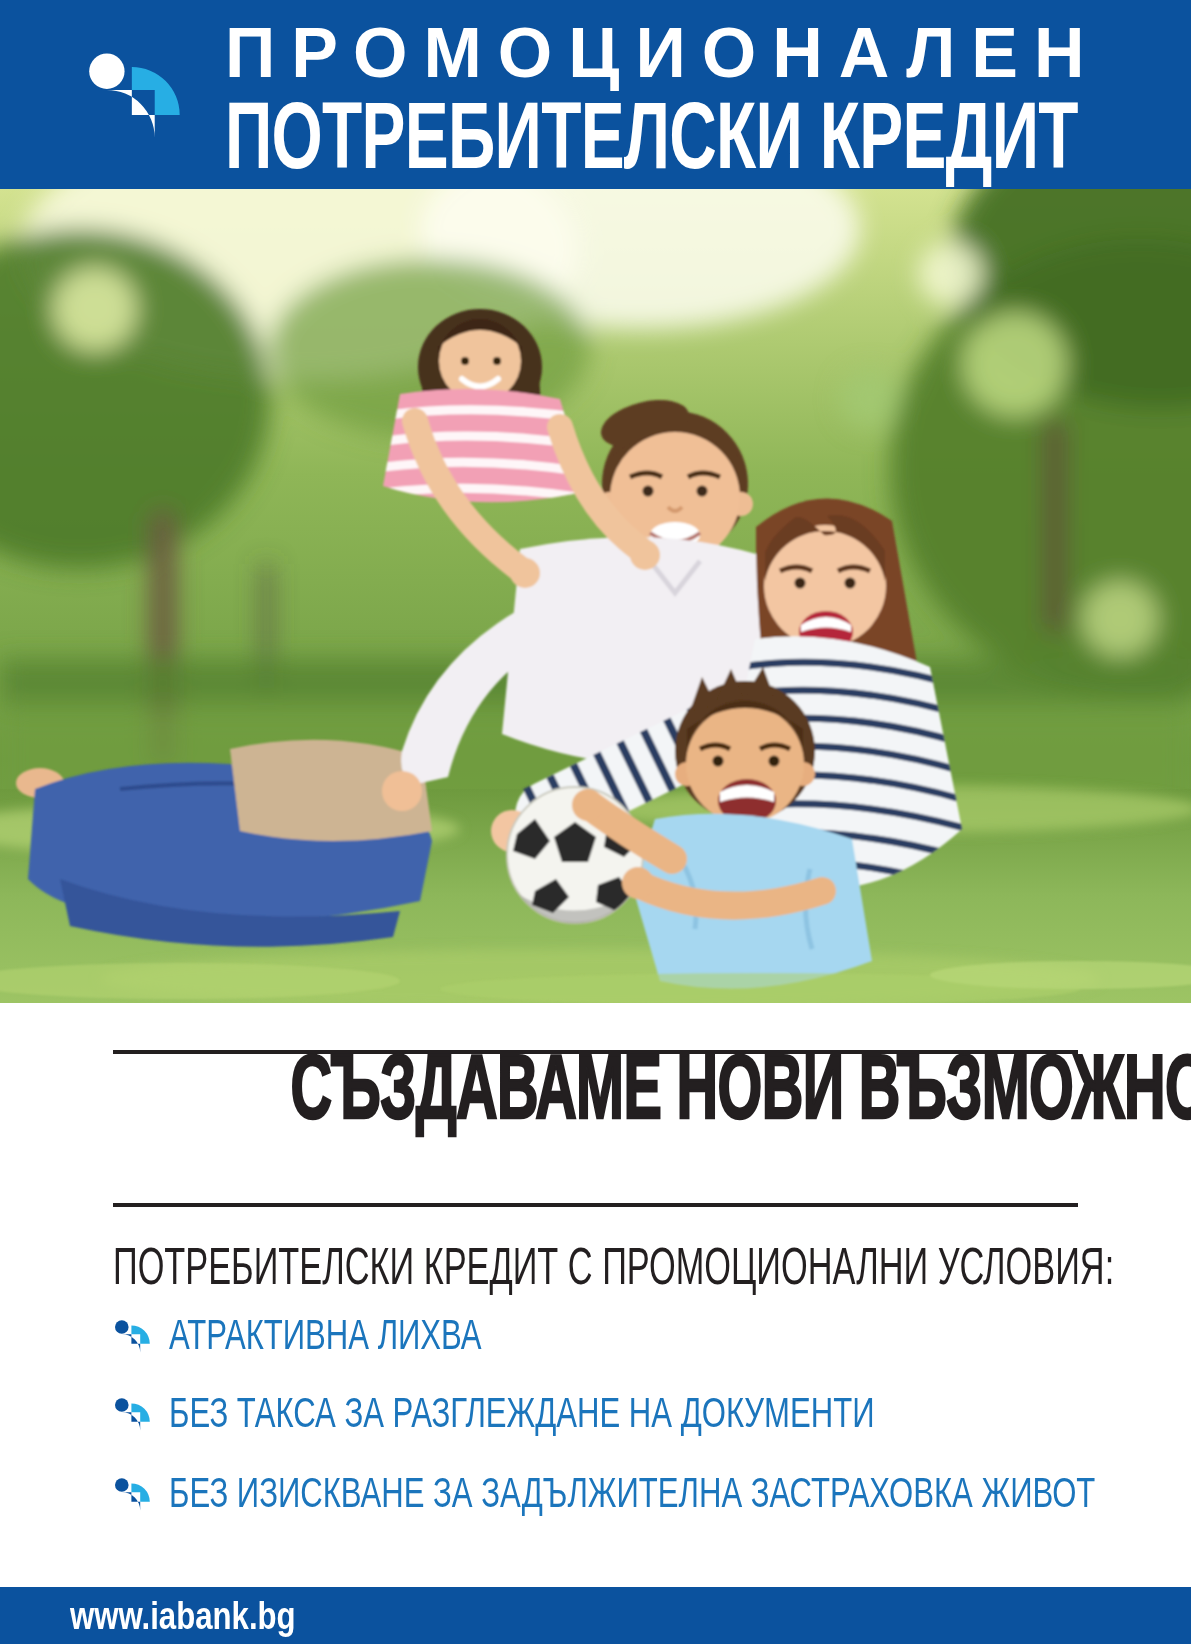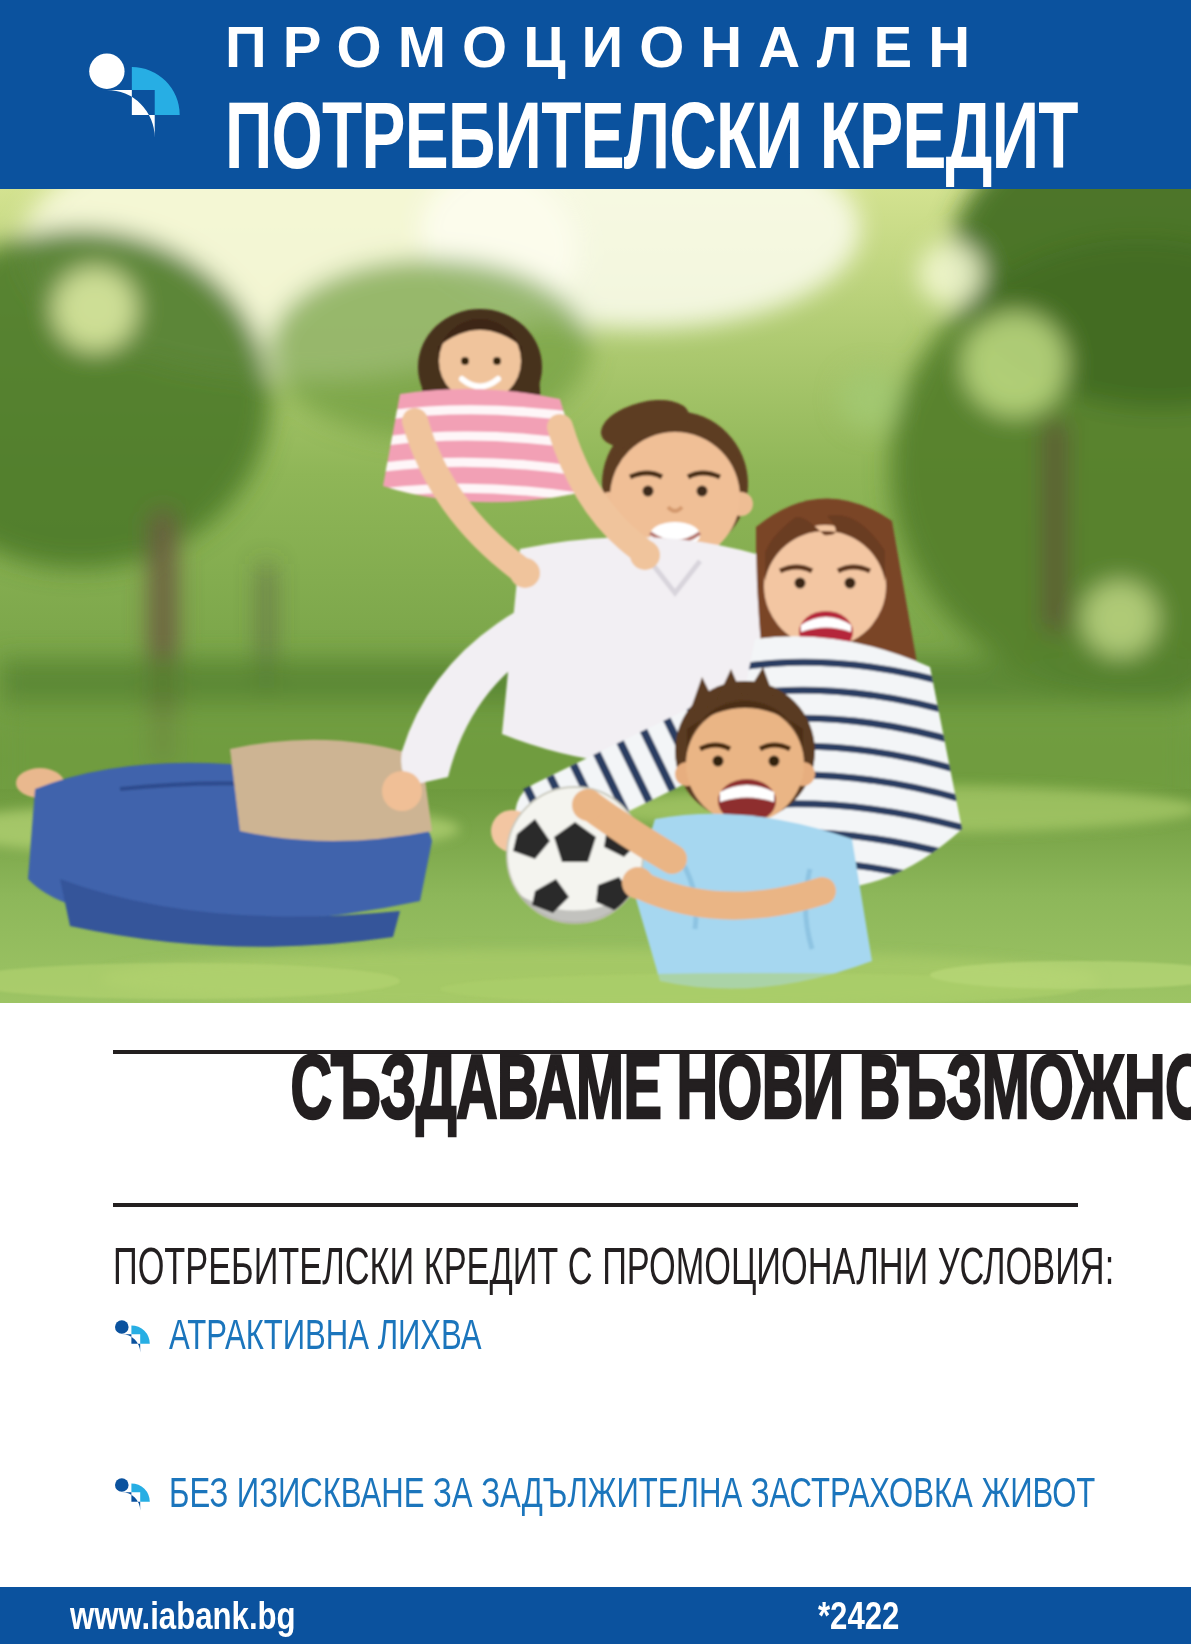--- a/index.html
+++ b/index.html
@@ -5,21 +5,21 @@
   html,body{margin:0;padding:0;background:#ffffff;}
   .page{
     position:relative;width:1191px;height:1644px;overflow:hidden;background:#ffffff;
     font-family:"Liberation Sans", sans-serif;
   }
   
   .topbar{position:absolute;left:0;top:0;width:1191px;height:189px;background:#0B529E;}
   .logo-svg{position:absolute;left:84px;top:38px;width:104px;height:108px;}
   .titles{position:absolute;left:225px;top:0;width:880px;height:189px;}
   .title-line1{
-    position:absolute;left:0;top:18px;font-size:58px;font-weight:700;color:#ffffff;
+    position:absolute;left:0;top:18px;font-size:70px;font-weight:700;color:#ffffff;
     letter-spacing:16px;white-space:nowrap;line-height:1;
   }
   .title-line2-wrap{position:absolute;left:0;top:89px;line-height:1;}
   .title-line2{
     display:inline-block;font-size:94px;font-weight:700;color:#ffffff;white-space:nowrap;
     transform:scaleX(0.70);transform-origin:left center;line-height:1;letter-spacing:-1px;
   }
   
   .photo{position:absolute;left:0;top:189px;width:1191px;height:814px;overflow:hidden;background:#7fae4d;}
   .photo svg{display:block;}
@@ -300,34 +300,41 @@
     <svg class="bullet-icon" viewBox="0 0 100 100" aria-hidden="true">
       <circle cx="22" cy="30" r="17" fill="#0B529E"></circle>
       <path d="M46,26 A46,46 0 0 1 92,72 L68,72 L68,48 L46,48 Z" fill="#27AEE4"></path>
       <path d="M22,48 L46,48 L46,72 L68,72 L68,94 A46,46 0 0 0 22,48 Z" fill="#0B529E"></path>
     </svg>
     <div class="bullet-label-wrap">
       <span class="bullet-label">АТРАКТИВНА ЛИХВА</span>
     </div>
   </div>
 
+  <div class="bullet-row bullet-2">
+    <svg class="bullet-icon" viewBox="0 0 100 100" aria-hidden="true">
+      <circle cx="22" cy="30" r="17" fill="#0B529E"></circle>
+      <path d="M46,26 A46,46 0 0 1 92,72 L68,72 L68,48 L46,48 Z" fill="#27AEE4"></path>
+      <path d="M22,48 L46,48 L46,72 L68,72 L68,94 A46,46 0 0 0 22,48 Z" fill="#0B529E"></path>
+    </svg>
+    <div class="bullet-label-wrap">
+      <span class="bullet-label">БЕЗ ТАКСА ЗА РАЗГЛЕЖДАНЕ НА ДОКУМЕНТИ</span>
+    </div>
+  </div>
 
   <div class="bullet-row bullet-3">
     <svg class="bullet-icon" viewBox="0 0 100 100" aria-hidden="true">
       <circle cx="22" cy="30" r="17" fill="#0B529E"></circle>
       <path d="M46,26 A46,46 0 0 1 92,72 L68,72 L68,48 L46,48 Z" fill="#27AEE4"></path>
       <path d="M22,48 L46,48 L46,72 L68,72 L68,94 A46,46 0 0 0 22,48 Z" fill="#0B529E"></path>
     </svg>
     <div class="bullet-label-wrap">
       <span class="bullet-label">БЕЗ ИЗИСКВАНЕ ЗА ЗАДЪЛЖИТЕЛНА ЗАСТРАХОВКА ЖИВОТ</span>
     </div>
   </div>
 
   <footer class="footer">
     <div class="cell left">
       <span>www.iabank.bg</span>
     </div>
-    <div class="cell center">
-      <span>*2422</span>
-    </div>
   </footer>
 
 </div>
 
 </body></html>

